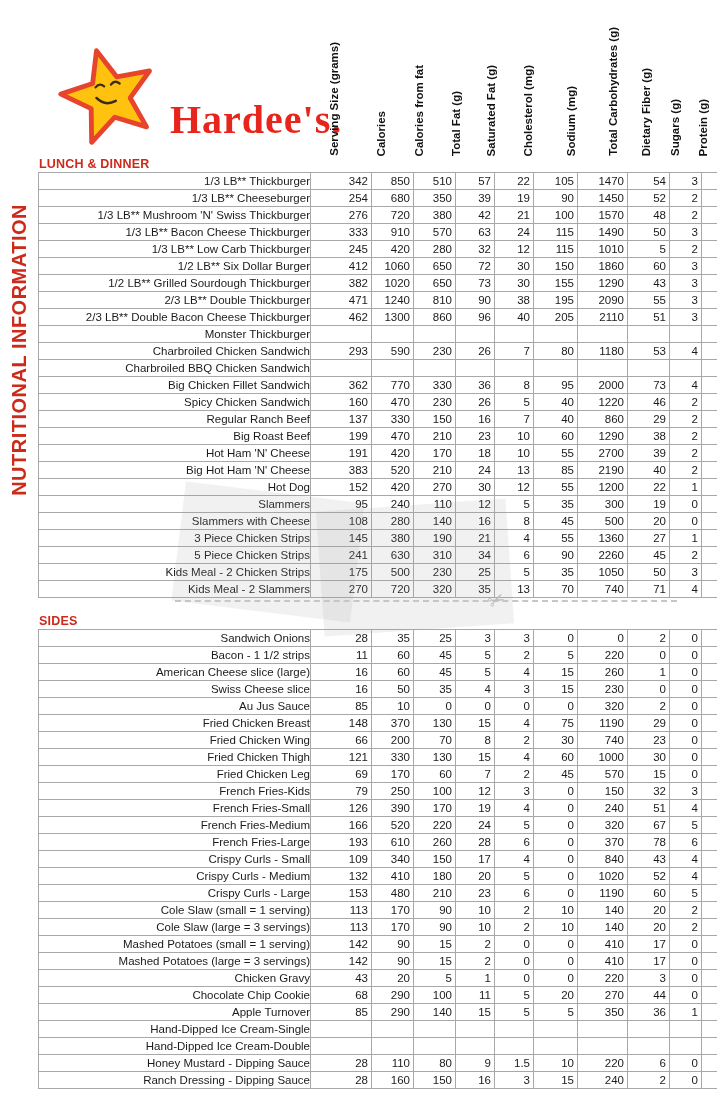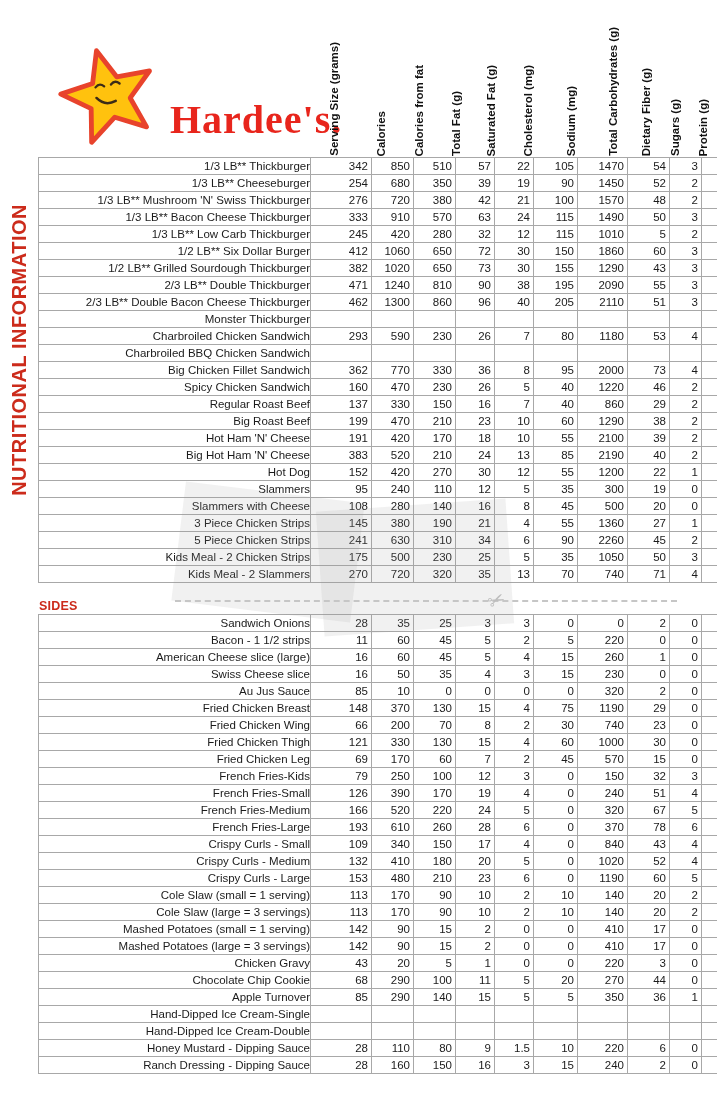--- a/index.html
+++ b/index.html
@@ -108,20 +108,21 @@
       </div>
       <div class="hcell hc9">
         <span>Sugars (g)</span>
       </div>
       <div class="hcell hc10">
         <span>Protein (g)</span>
       </div>
     </div>
 
   <div class="content">
+    <div class="seclabel">LUNCH &amp; DINNER</div>
     <table>
       <tbody>
           <tr>
             <td class="name">1/3 LB** Thickburger</td>
             <td>342</td>
             <td>850</td>
             <td>510</td>
             <td>57</td>
             <td>22</td>
             <td>105</td>
@@ -293,21 +294,21 @@
             <td>230</td>
             <td>26</td>
             <td>5</td>
             <td>40</td>
             <td>1220</td>
             <td>46</td>
             <td>2</td>
             <td>6</td>
           </tr>
           <tr>
-            <td class="name">Regular Roast Beef</td>
+            <td class="name">Regular Ranch Beef</td>
             <td>137</td>
             <td>330</td>
             <td>150</td>
             <td>16</td>
             <td>7</td>
             <td>40</td>
             <td>860</td>
             <td>29</td>
             <td>2</td>
             <td>2</td>
@@ -326,21 +327,21 @@
             <td>3</td>
           </tr>
           <tr>
             <td class="name">Hot Ham 'N' Cheese</td>
             <td>191</td>
             <td>420</td>
             <td>170</td>
             <td>18</td>
             <td>10</td>
             <td>55</td>
-            <td>2100</td>
+            <td>2700</td>
             <td>39</td>
             <td>2</td>
             <td>4</td>
           </tr>
           <tr>
             <td class="name">Big Hot Ham 'N' Cheese</td>
             <td>383</td>
             <td>520</td>
             <td>210</td>
             <td>24</td>

